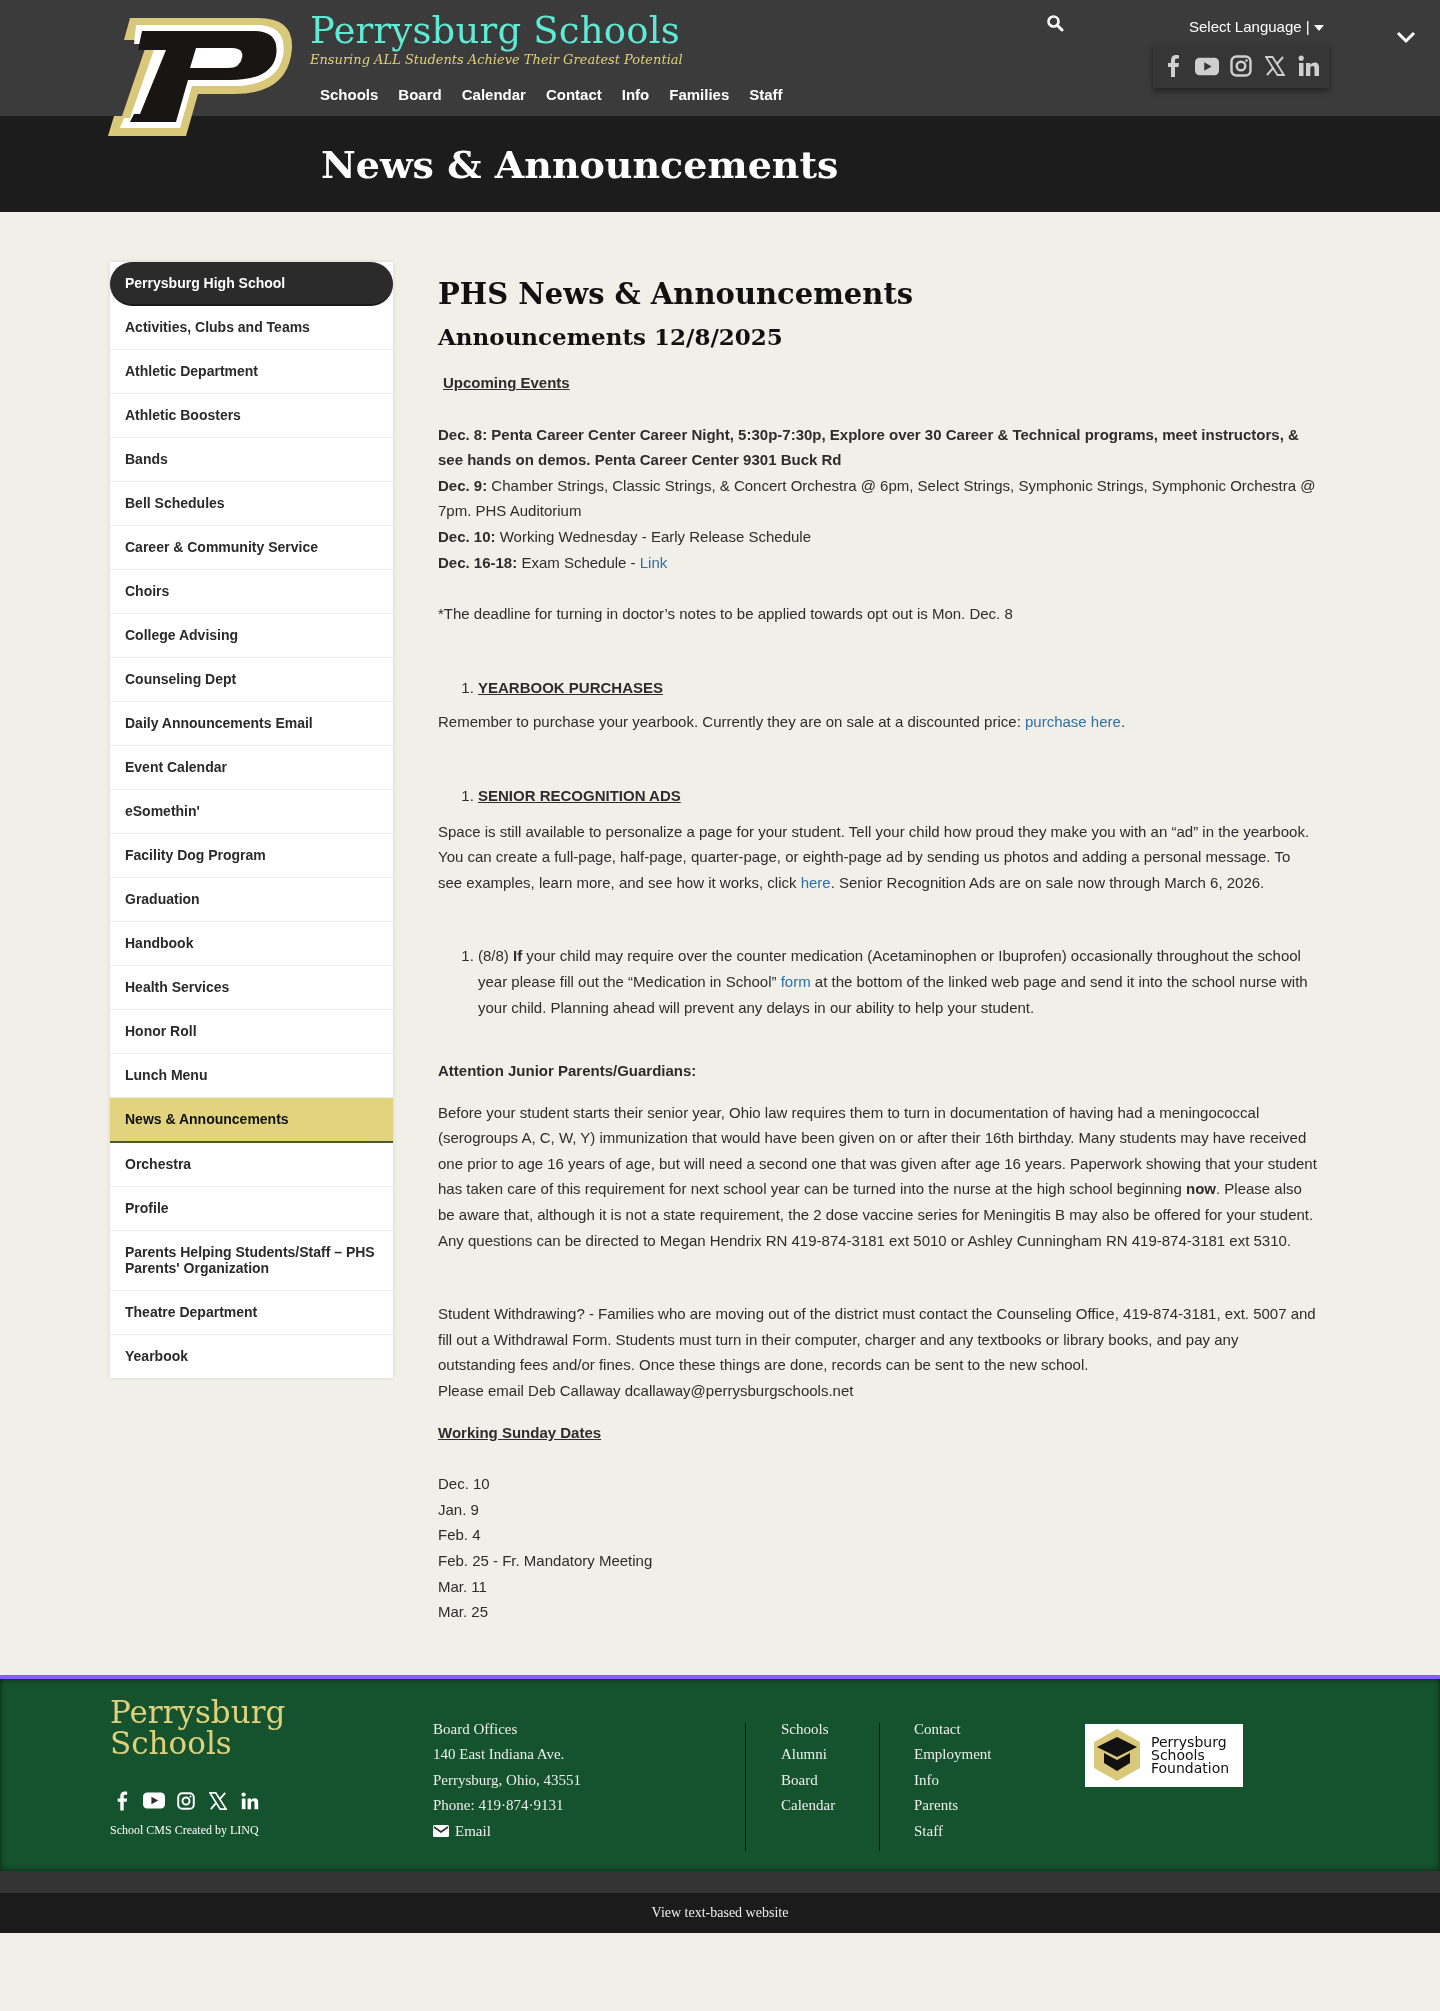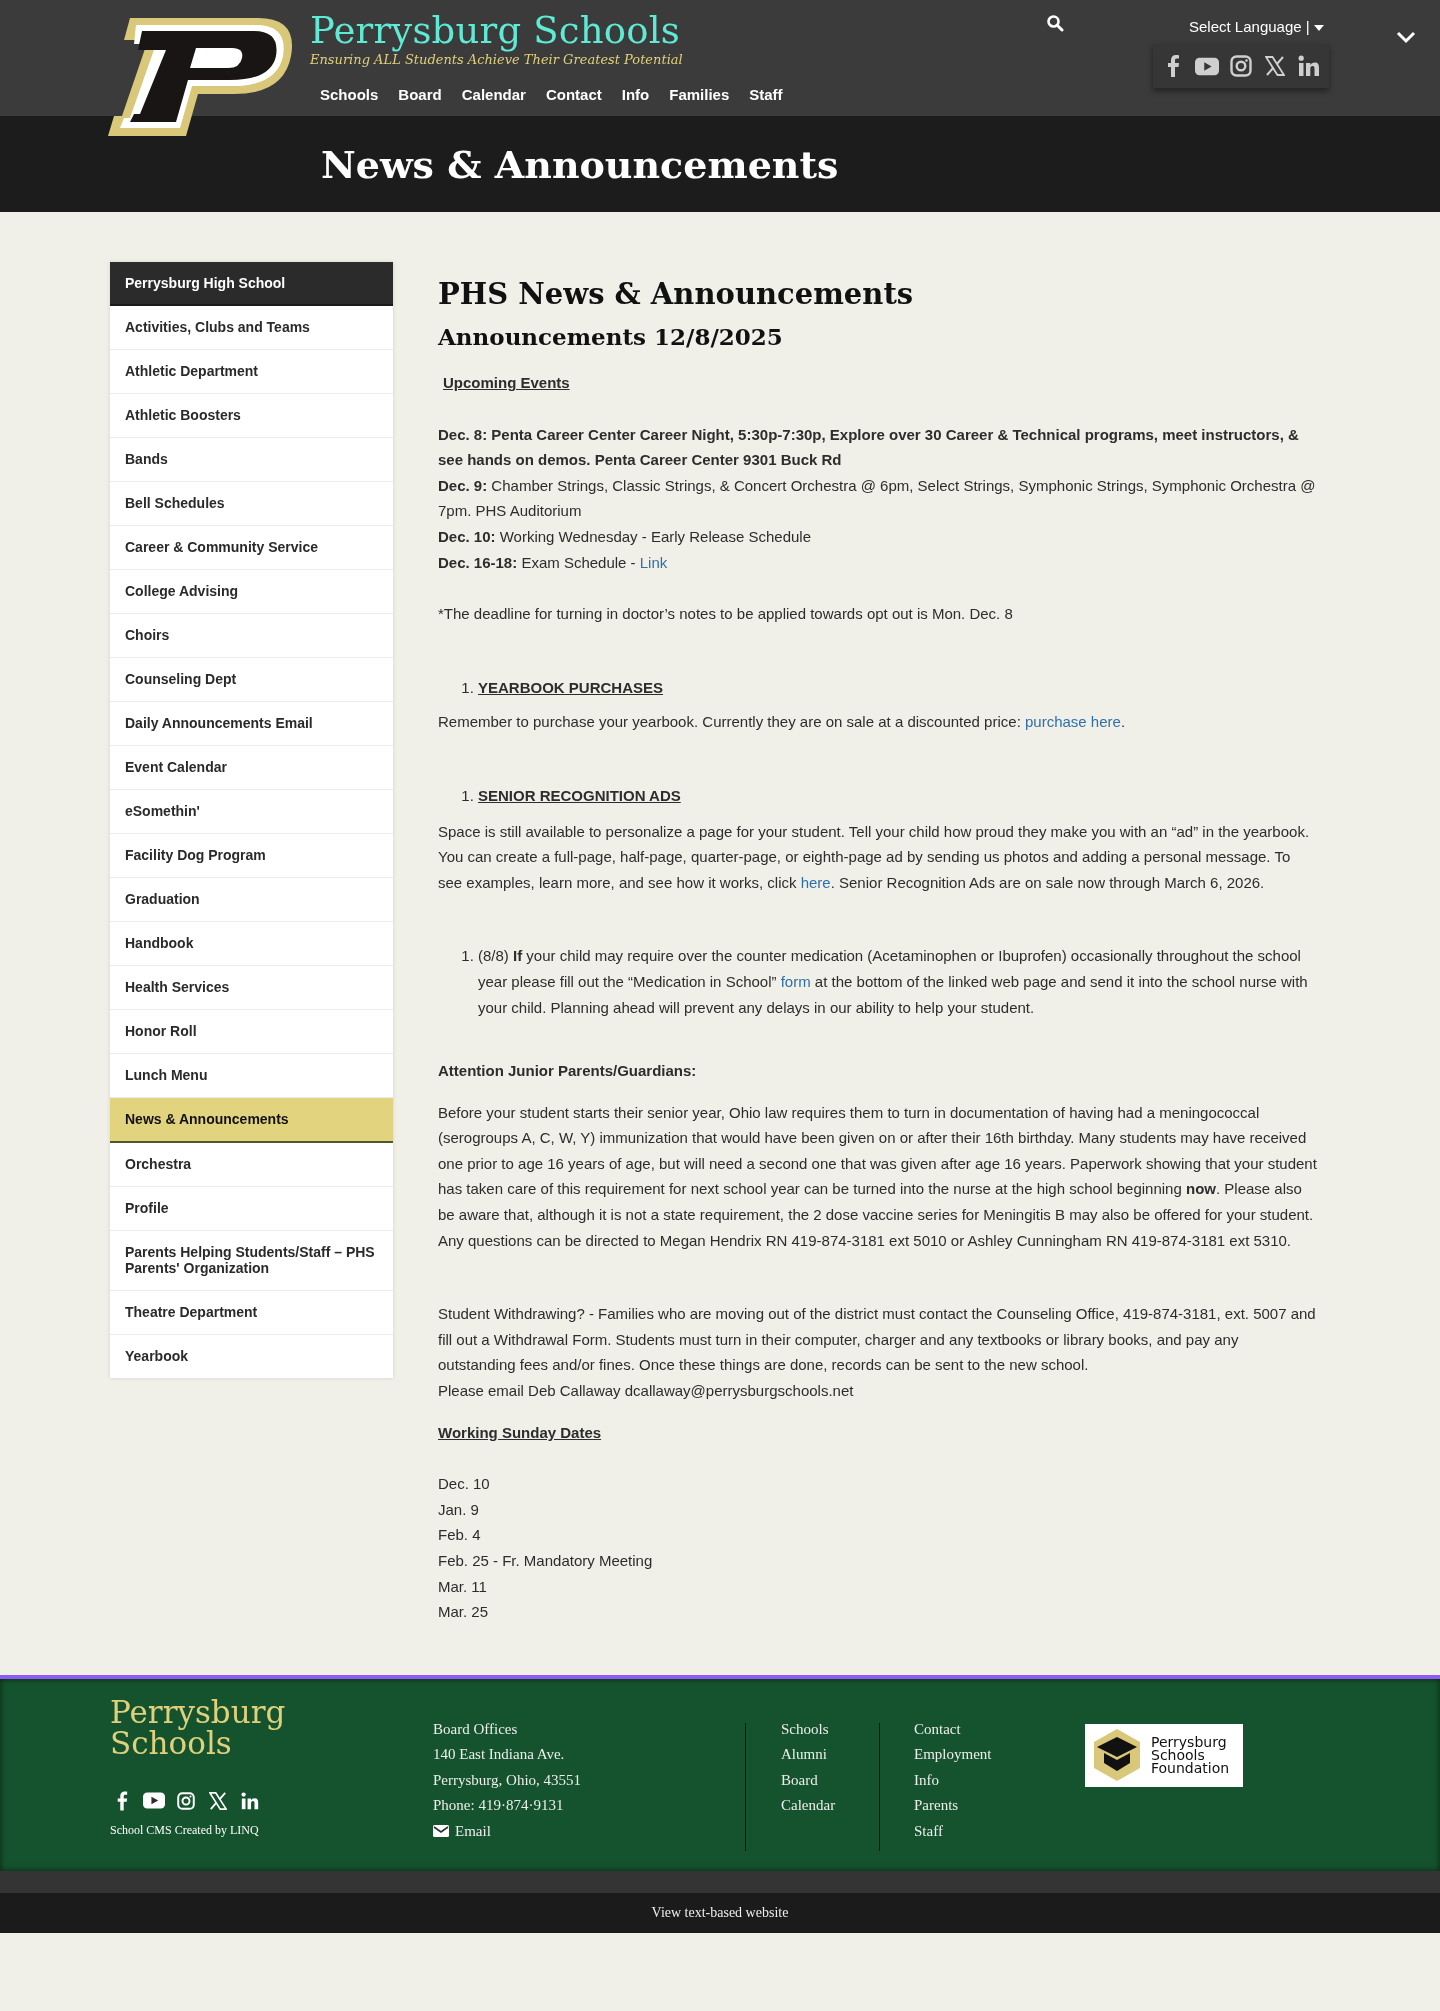--- a/index.html
+++ b/index.html
@@ -20,21 +20,21 @@
   .social-box { position: absolute; left: 1153px; top: 44px; width: 176px; height: 44px; background: #363636; box-shadow: 0 3px 6px rgba(0,0,0,0.45); display: flex; align-items: center; justify-content: center; gap: 10px; }
   .social-box span, .foot-social span { display: inline-flex; width: 24px; height: 24px; align-items: center; justify-content: center; cursor: pointer; }
   .expand { position: absolute; left: 1396px; top: 30px; width: 20px; height: 14px; cursor: pointer; }
 
   .banner { height: 96px; background: #1c1c1c; position: relative; }
   .banner h1 { position: absolute; left: 321px; top: 26px; font-family: "DejaVu Serif", serif; font-weight: bold; font-size: 38px; color: #fff; }
 
   
   .page { position: relative; padding: 50px 0 50px 0; display: flex; }
   .sidebar { margin-left: 110px; width: 283px; background: #fff; box-shadow: 0 0 4px rgba(0,0,0,0.12); align-self: flex-start; }
-  .side-head { background: #2b2b2b; color: #fff; font-weight: bold; font-size: 14px; padding: 13px 15px; border-bottom: 2px solid #1a1a1a; }
+  .side-head { background: #2b2b2b; color: #fff; font-weight: bold; font-size: 14px; padding: 13px 15px; border-bottom: 2px solid #1a1a1a; border-radius: 22px; }
   .side-item { display: block; color: #2a2a2a; font-weight: bold; font-size: 14px; padding: 13px 15px 14px 15px; border-bottom: 1px solid #ececec; line-height: 16px; cursor: pointer; }
   .side-item.active { background: #e2d47e; color: #111; border-bottom: 2px solid #4f5a2a; }
   .side-item:last-child { border-bottom: none; }
 
   .content { margin-left: 45px; width: 880px; font-size: 15px; line-height: 25.6px; color: #2d2d2d; }
   .content h2 { font-family: "DejaVu Serif", serif; font-size: 29px; line-height: 40px; color: #111; font-weight: bold; margin-top: 12px; }
   .content h3 { font-family: "DejaVu Serif", serif; font-size: 23px; line-height: 34px; color: #111; font-weight: bold; margin-top: 6px; }
   .u { text-decoration: underline; font-weight: bold; }
   .link { color: #2f6fa8; cursor: pointer; }
   .gap16 { height: 16px; } .gap26 { height: 26px; } .gap38 { height: 38px; } .gap48 { height: 48px; }
@@ -131,22 +131,22 @@
 
 <div class="page">
   <aside class="sidebar">
     <div class="side-head">Perrysburg High School</div>
     <a class="side-item">Activities, Clubs and Teams</a>
     <a class="side-item">Athletic Department</a>
     <a class="side-item">Athletic Boosters</a>
     <a class="side-item">Bands</a>
     <a class="side-item">Bell Schedules</a>
     <a class="side-item">Career &amp; Community Service</a>
+    <a class="side-item">Choirs</a>
     <a class="side-item">College Advising</a>
-    <a class="side-item">Choirs</a>
     <a class="side-item">Counseling Dept</a>
     <a class="side-item">Daily Announcements Email</a>
     <a class="side-item">Event Calendar</a>
     <a class="side-item">eSomethin'</a>
     <a class="side-item">Facility Dog Program</a>
     <a class="side-item">Graduation</a>
     <a class="side-item">Handbook</a>
     <a class="side-item">Health Services</a>
     <a class="side-item">Honor Roll</a>
     <a class="side-item">Lunch Menu</a>

